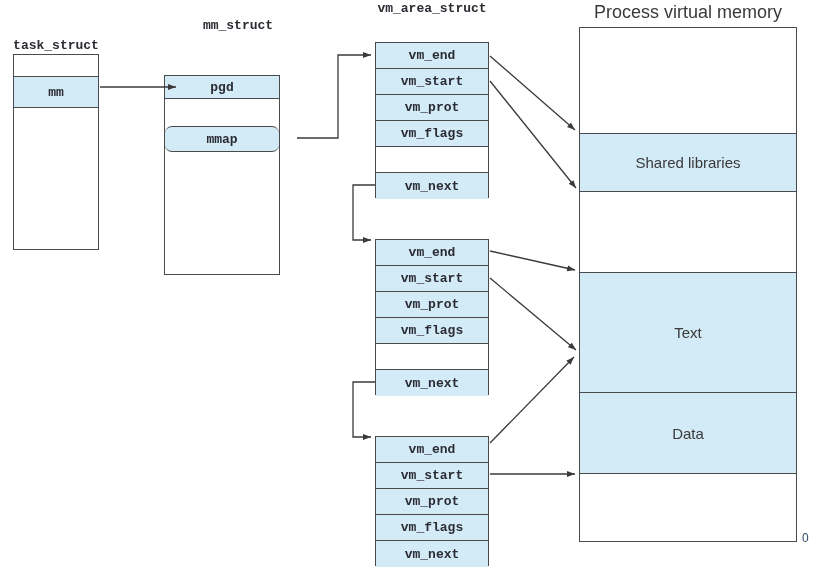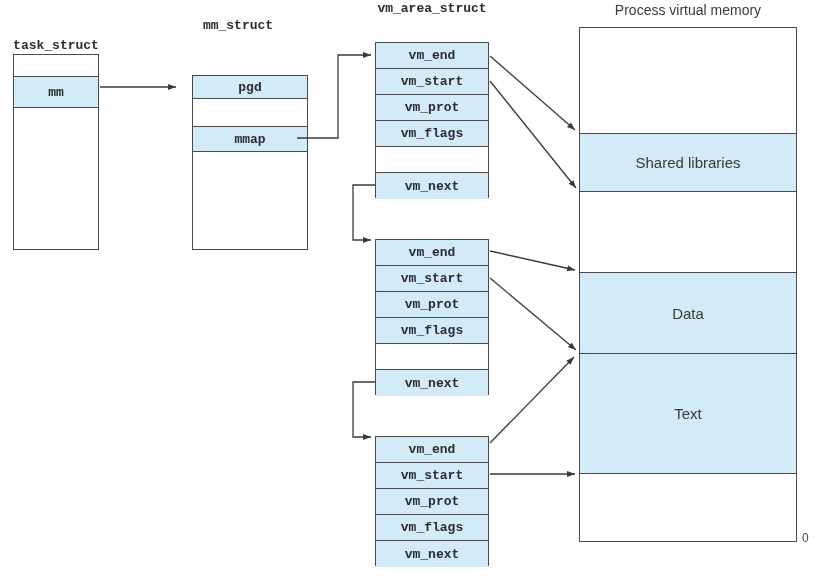--- a/index.html
+++ b/index.html
@@ -23,21 +23,21 @@
   .struct-label {
     position: absolute;
     text-align: center;
     font-size: 13px;
     white-space: nowrap;
     line-height: 14px;
   }
   .pvm-title {
     position: absolute;
     text-align: center;
-    font-size: 14px;
+    font-size: 18px;
     white-space: nowrap;
   }
 
   .box {
     position: absolute;
     border: 1px solid var(--line);
     background: #ffffff;
   }
   .row {
     width: 100%;
@@ -88,24 +88,24 @@
   <div class="struct-label mono" style="left:375px; top:2px; width:114px;">vm_area_struct</div>
 
   <div class="pvm-title sans" style="left:579px; top:2px; width:218px;">Process virtual memory</div>
 
   <div class="box" style="left:13px; top:54px; width:86px; height:196px;">
     <div class="row" style="height:21px;"></div>
     <div class="row hl bt bb mono" style="height:32px;">mm</div>
     <div class="row" style="height:150px;"></div>
   </div>
 
-  <div class="box" style="left:192px; top:75px; width:116px; height:175px;">
+  <div class="box" style="left:164px; top:75px; width:116px; height:200px;">
     <div class="row hl bb mono" style="height:23px;">pgd</div>
     <div class="row" style="height:27px;"></div>
-    <div class="row hl bt bb mono" style="height:26px;">mmap</div>
+    <div class="row hl bt bb mono" style="height:26px;border-radius:7px;">mmap</div>
     <div class="row" style="height:97px;"></div>
   </div>
 
   <div class="box" style="left:375px; top:42px; width:114px; height:156px;">
     <div class="row hl bb mono" style="height:26px;">vm_end</div>
     <div class="row hl bb mono" style="height:26px;">vm_start</div>
     <div class="row hl bb mono" style="height:26px;">vm_prot</div>
     <div class="row hl bb mono" style="height:26px;">vm_flags</div>
     <div class="row bb mono" style="height:26px;"></div>
     <div class="row hl mono" style="height:26px;">vm_next</div>
@@ -125,22 +125,22 @@
     <div class="row hl bb mono" style="height:26px;">vm_start</div>
     <div class="row hl bb mono" style="height:26px;">vm_prot</div>
     <div class="row hl bb mono" style="height:26px;">vm_flags</div>
     <div class="row hl mono" style="height:26px;">vm_next</div>
   </div>
 
   <div class="box" style="left:579px; top:27px; width:218px; height:515px;">
     <div class="region bb sans" style="height:106px;"></div>
     <div class="region hl bb sans" style="height:58px;">Shared libraries</div>
     <div class="region bb sans" style="height:81px;"></div>
+    <div class="region hl bb sans" style="height:120px;">Text</div>
     <div class="region hl bb sans" style="height:81px;">Data</div>
-    <div class="region hl bb sans" style="height:120px;">Text</div>
     <div class="region sans" style="height:67px;"></div>
   </div>
 
   <div class="origin-label sans" style="left:802px; top:531px;">0</div>
 
   <svg class="arrows" viewBox="0 0 817 579">
     <defs>
       <marker id="ah" markerWidth="9" markerHeight="7" refX="8" refY="3" orient="auto" markerUnits="userSpaceOnUse">
         <path d="M0,0 L8,3 L0,6 Z"></path>
       </marker>

